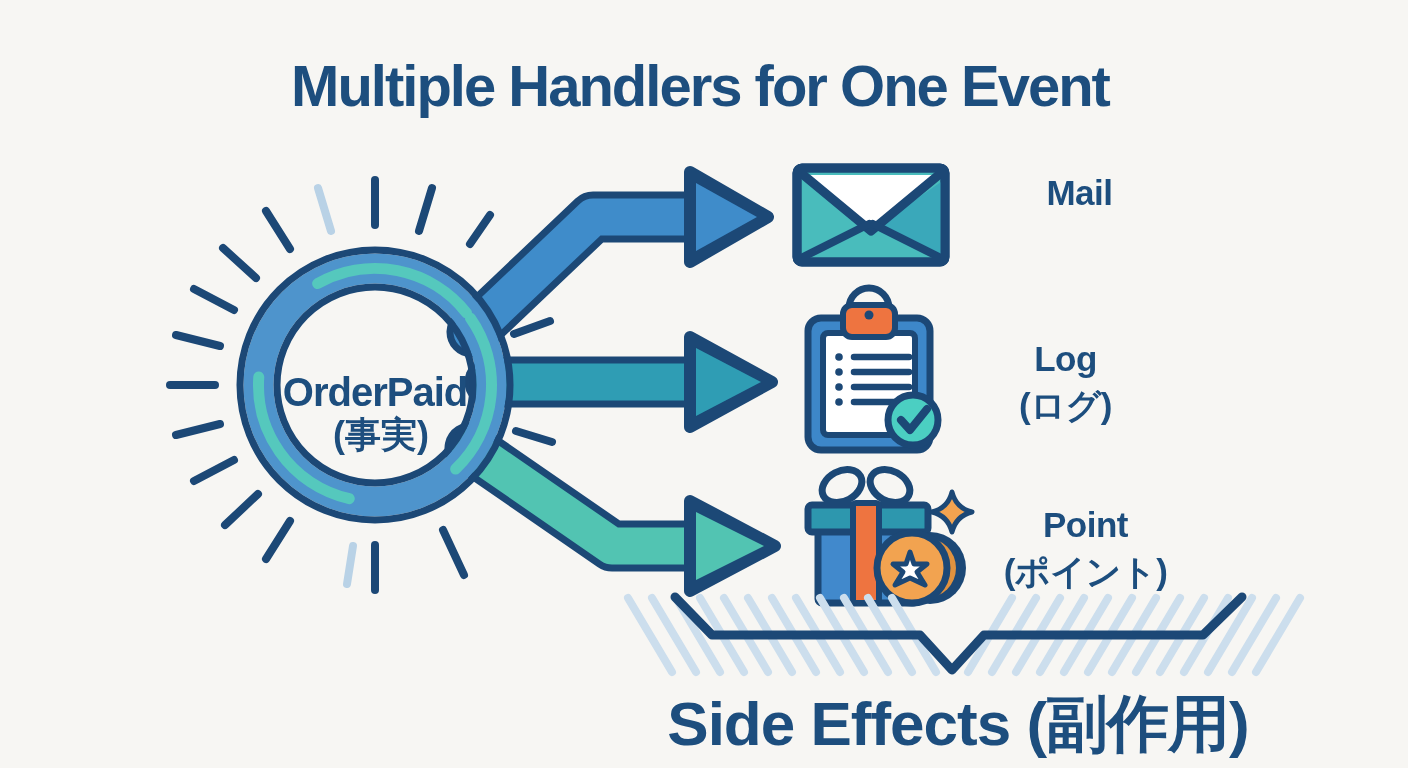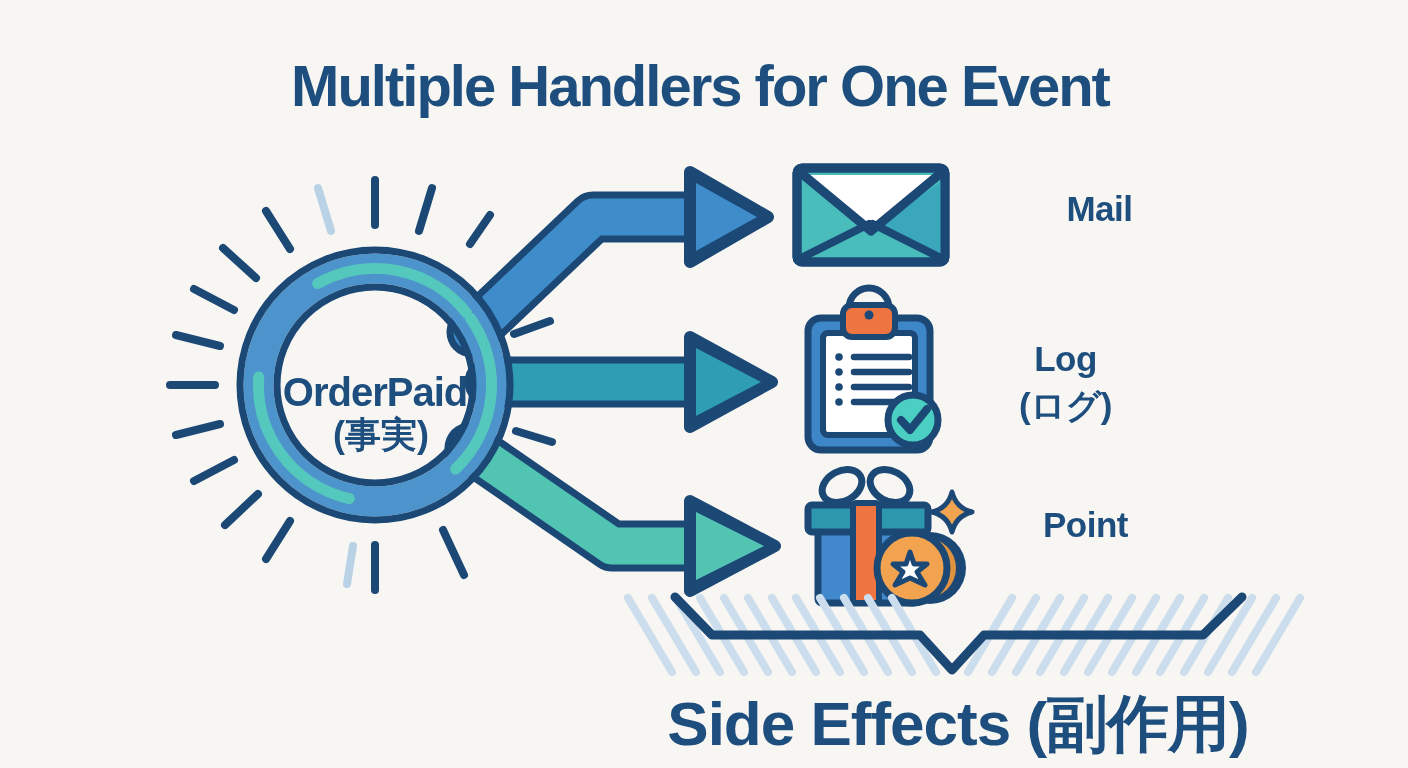--- a/index.html
+++ b/index.html
@@ -22,21 +22,21 @@
   .event-label{
     position:absolute;left:255px;top:340px;width:240px;text-align:center;
     color:var(--text);font-weight:700;line-height:1.12;
   }
   .event-label .en{font-size:40px;letter-spacing:-1px;margin-top:30px;}
   .event-label .ja{font-size:36px;padding-left:12px;}
   .handler-label{
     position:absolute;text-align:center;color:var(--text);font-weight:700;
     font-size:35px;line-height:1.33;letter-spacing:-0.5px;
   }
-  .handler-label.mail{left:992px;top:170px;width:215px;margin-top:16px;}
+  .handler-label.mail{left:972px;top:170px;width:215px;}
   .handler-label.log{left:958px;top:336px;width:215px;}
   .handler-label.point{left:958px;top:502px;width:255px;}
   .caption{
     position:absolute;left:608px;top:682px;width:700px;text-align:center;
     font-size:62px;font-weight:700;letter-spacing:-1px;color:var(--text);
   }
 
   
   .ray{stroke:var(--navy);stroke-width:8;stroke-linecap:round;fill:none;}
   .ray-light{stroke:var(--lightray);}
@@ -195,16 +195,17 @@
     <div>Mail</div>
   </div>
 
   <div class="handler-label log">
     <div>Log</div>
     <div>(ログ)</div>
   </div>
 
   <div class="handler-label point">
     <div>Point</div>
+    <div>(ポイント)</div>
   </div>
 
   <div class="caption">Side Effects (副作用)</div>
 </div>
 
 </body></html>

